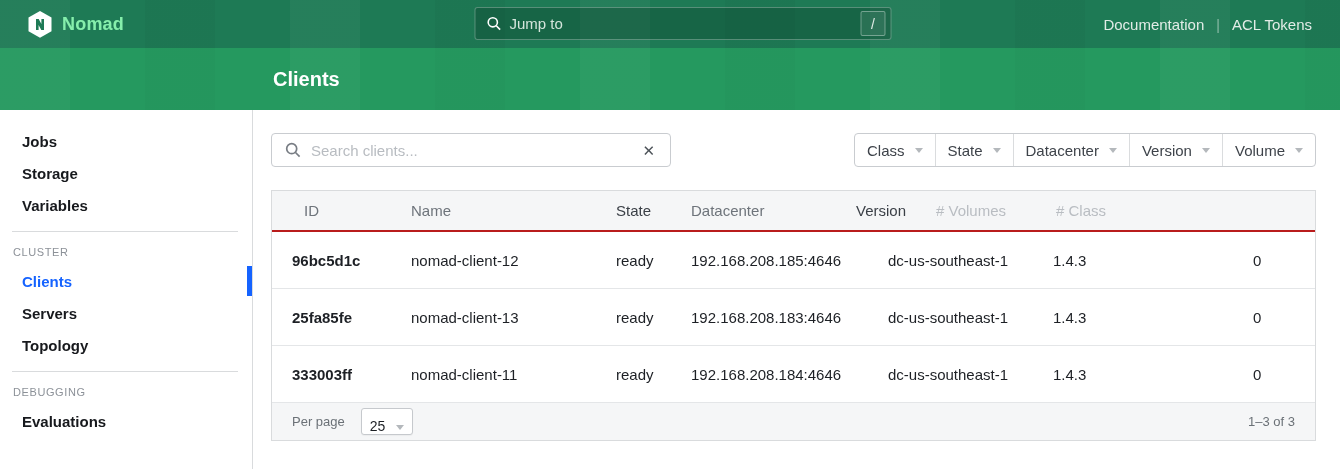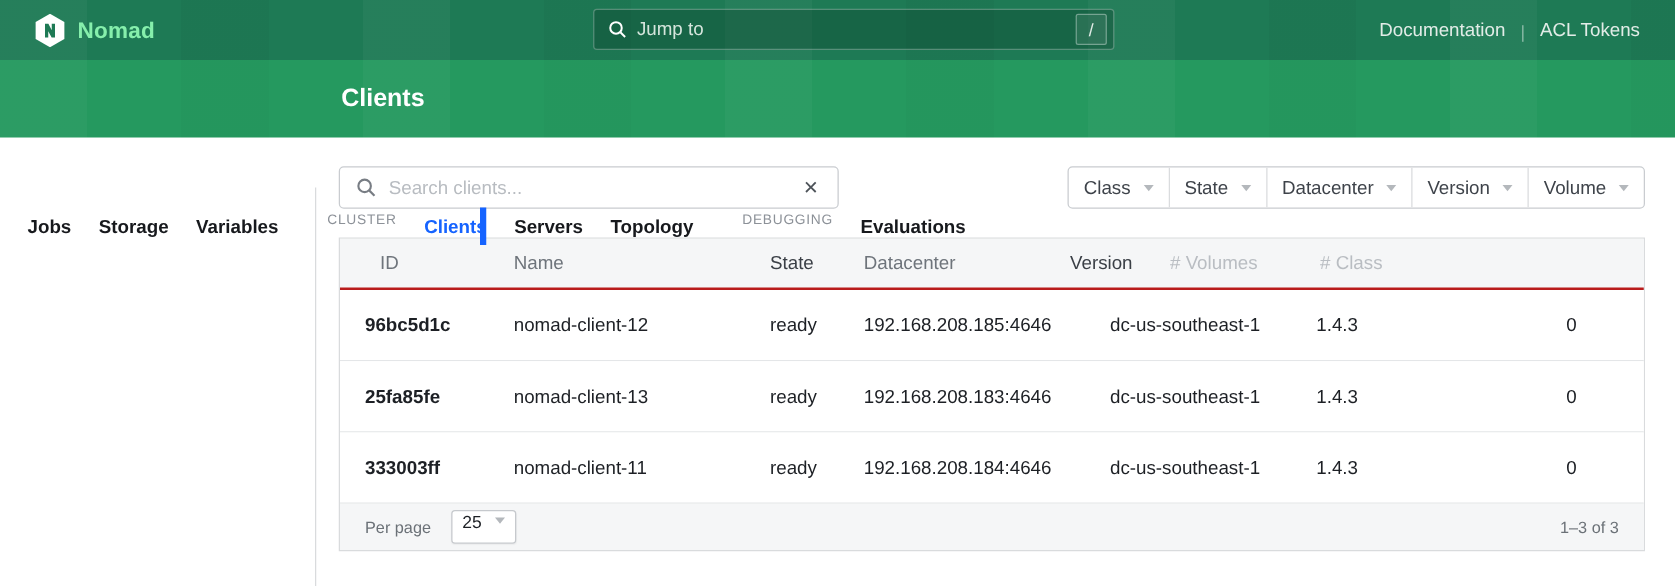--- a/index.html
+++ b/index.html
@@ -43,21 +43,21 @@
     background:repeating-linear-gradient(90deg,
       rgba(255,255,255,0.03) 0 70px, rgba(255,255,255,0) 70px 145px,
       rgba(0,0,0,0.02) 145px 215px, rgba(255,255,255,0) 215px 290px);
   }
   .subnav h1 { color:#fff; font-size:20px; font-weight:700; margin-left:273px; z-index:1; }
 
   
   .main { display:flex; height:359px; }
 
   
-  .sidebar { width:253px; border-right:1px solid #d9dbdd; display:flex; flex-direction:row; padding-top:15px;margin-top:40px; }
+  .sidebar { width:253px; border-right:1px solid #d9dbdd; display:flex; flex-direction:column; padding-top:15px; }
   .side-item {
     height:32px; display:flex; align-items:center; padding-left:22px;
     font-size:15px; font-weight:600; color:#17191d; position:relative; cursor:pointer;
   }
   .side-item.active { color:#1563ff; }
   .side-item.active::after { content:''; position:absolute; right:0; top:1px; bottom:1px; width:5px; background:#1563ff; }
   .side-divider { border-top:1px solid #d9dbdd; margin:10px 14px 9px 12px; }
   .section-label { padding:5px 0 7px 13px; font-size:11px; font-weight:500; color:#8c9198; letter-spacing:0.6px; }
   .sidebar-footer { margin-top:auto; height:32px; border-top:1px solid #d9dbdd; text-align:center; line-height:31px; color:#8796ab; font-size:14px; }
 
@@ -85,21 +85,21 @@
   .drow { height:57px; border-bottom:1px solid #e4e6e8; color:#1d2025; cursor:pointer; background:#fff; }
   .cell { padding-left:20px; white-space:nowrap; overflow:hidden; }
   .c-id{width:119px} .c-name{width:205px} .c-state{width:75px} .c-address{width:197px}
   .c-dc{width:165px} .c-version{width:80px} .c-vol{width:120px} .c-allocs{flex:1}
   .thead .c-id { padding-left:32px; }
   .cell-id { font-weight:700; }
 
   .tfoot { display:flex; align-items:center; height:37px; background:#f5f6f7; padding:0 20px; font-size:13px; color:#6b7177; }
   .pp-select {
     margin-left:16px; width:52px; height:27px; border:1px solid #c6c9cd; border-radius:3px;
-    background:#fff; display:flex; align-items:flex-start; justify-content:space-between;
+    background:#fff; display:flex; align-items:flex-end; justify-content:space-between;
     padding:0 8px; font-size:14px; color:#1d2025; cursor:pointer; box-shadow:0 1px 1px rgba(0,0,0,0.04);
   }
   .range { margin-left:auto; }
 </style>
 </head>
 <body>
 
 <div class="app">
 
   <header class="navbar">

